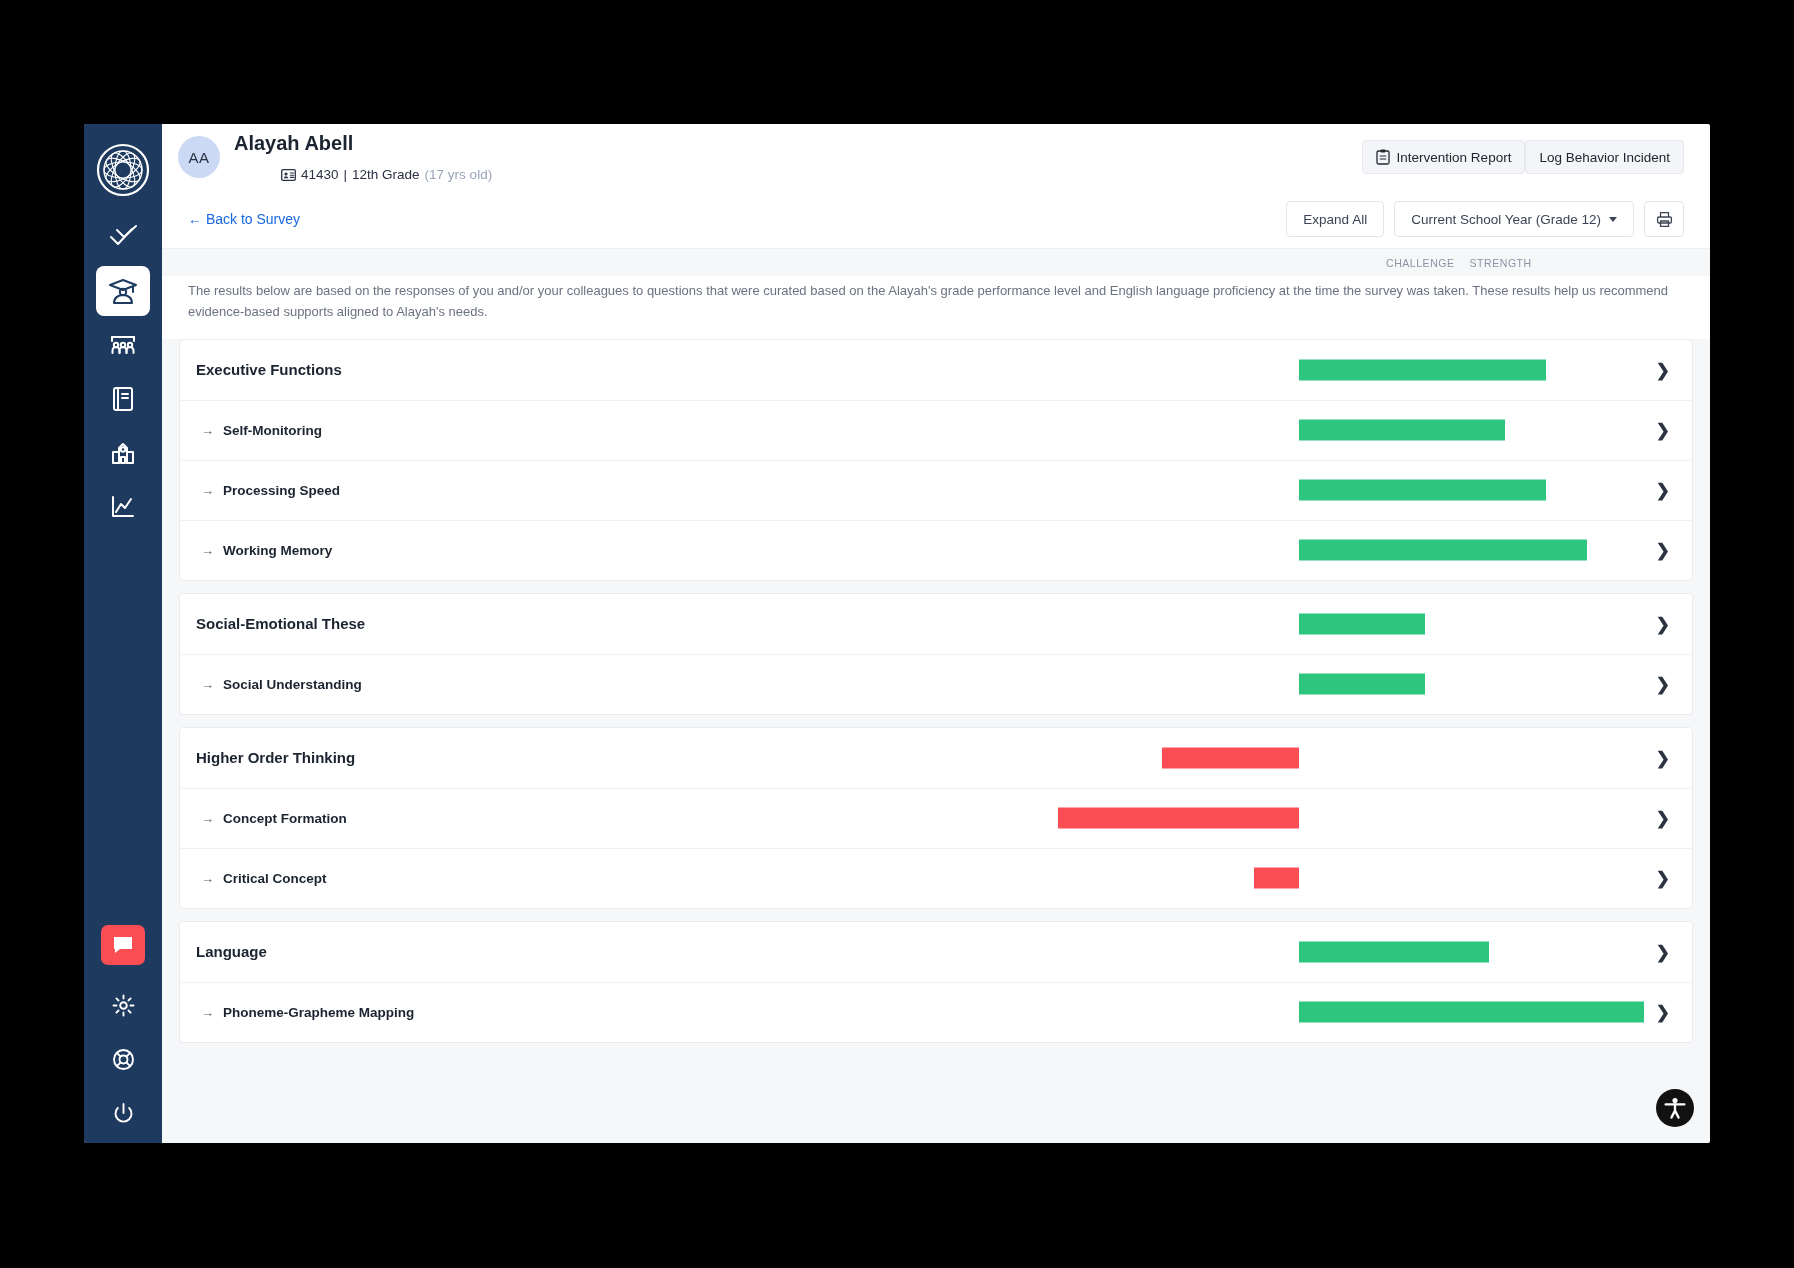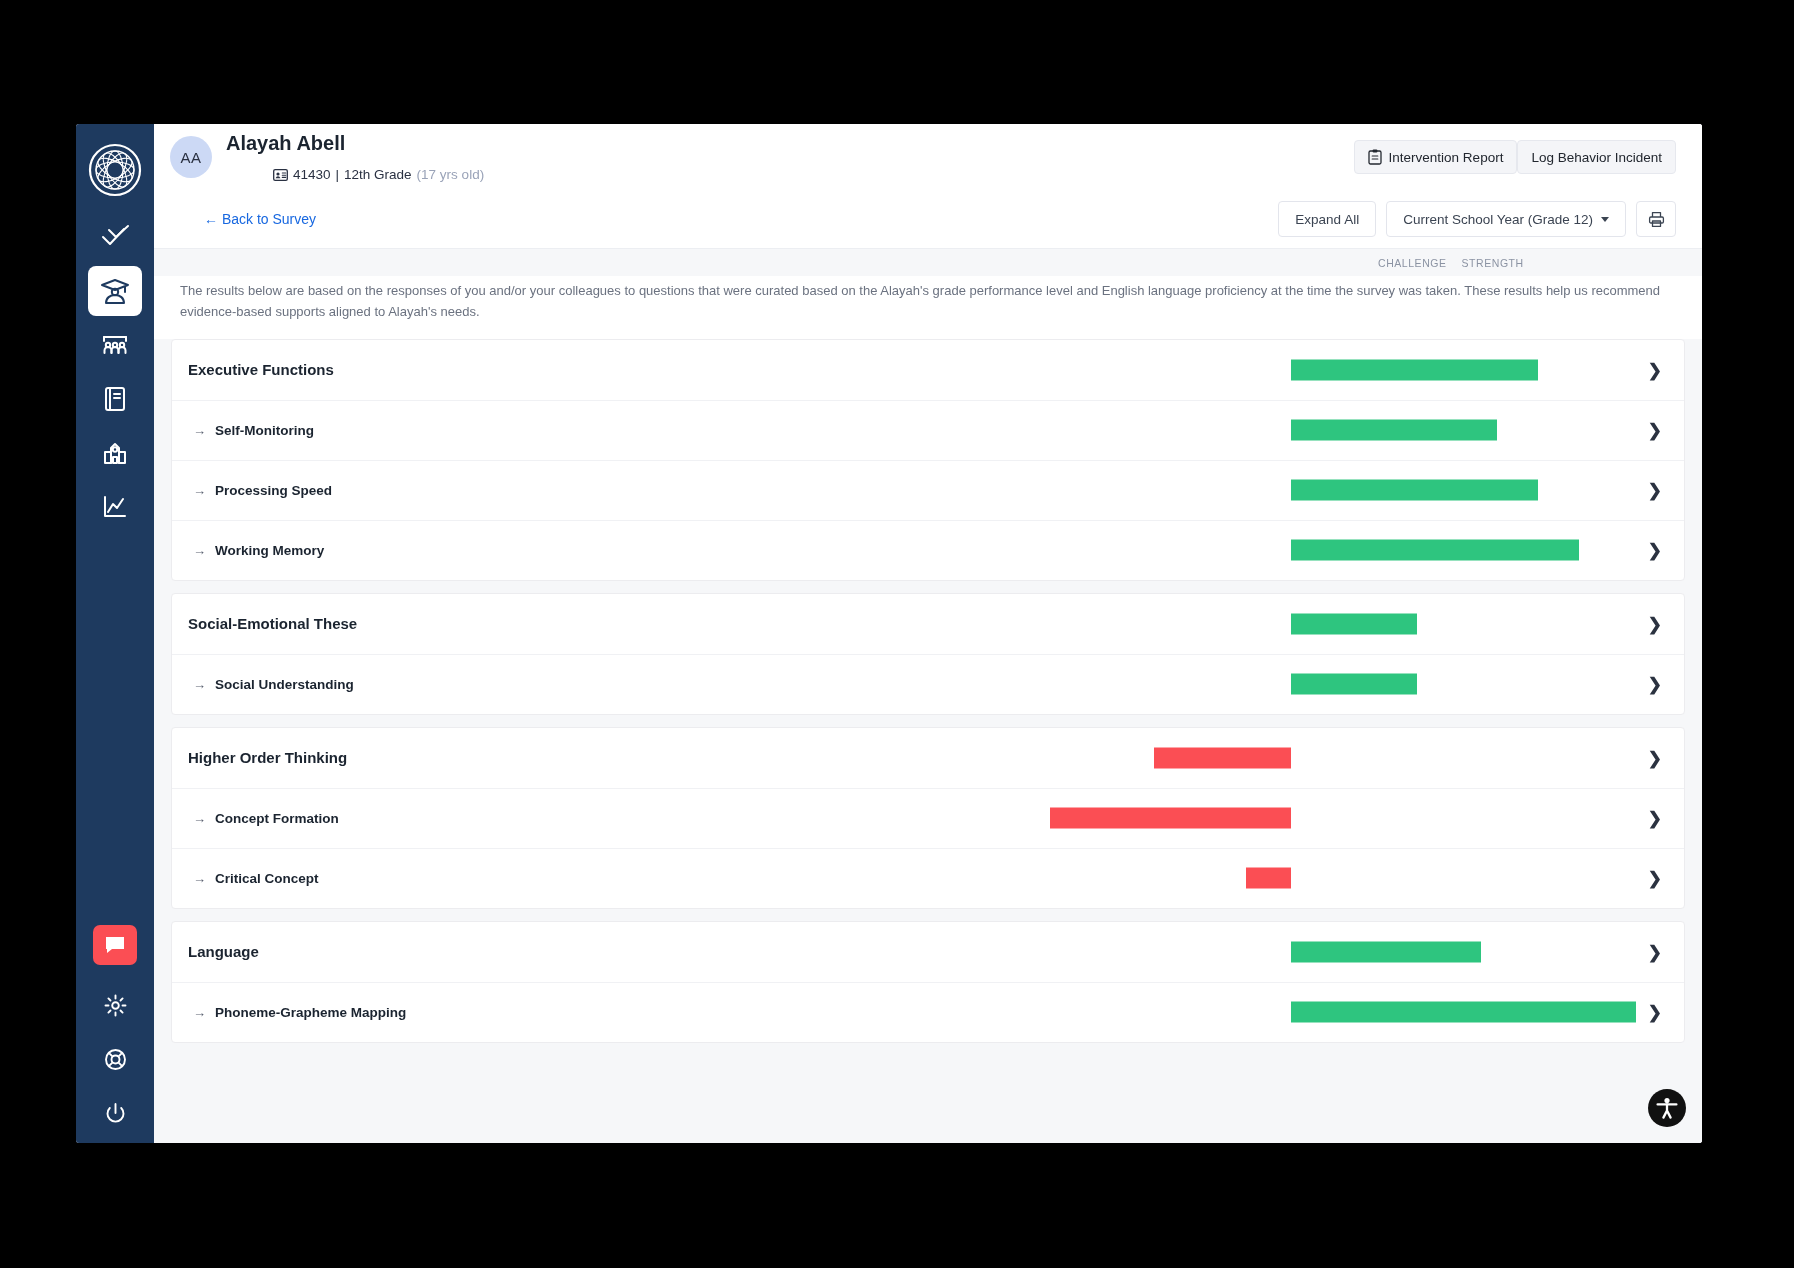--- a/index.html
+++ b/index.html
@@ -4,21 +4,21 @@
 <style>
   * { box-sizing: border-box; margin: 0; padding: 0; }
   html, body {
     width: 1794px; height: 1268px;
     background: #000;
     font-family: "Liberation Sans", sans-serif;
     overflow: hidden;
   }
   #app-window {
     position: absolute;
-    left: 76px; top: 124px;
+    left: 84px; top: 124px;
     width: 1626px; height: 1019px;
     background: #dcdeeb;
     border-radius: 3px;
     display: flex;
     overflow: hidden;
   }
 
   
   #sidebar {
     width: 78px;
@@ -117,21 +117,20 @@
     cursor: pointer; white-space: nowrap;
   }
   .nav-tab.active { background: #1868e0; color: #fff; font-weight: bold; }
 
   
   #toolbar {
     height: 58px; flex: 0 0 58px;
     display: flex; align-items: center;
     padding: 0 26px 0 26px;
     background: #fff;
-    margin-left: 24px;
   }
   #back-link { color: #1868e0; font-size: 14px; cursor: pointer; }
   .tb-right { margin-left: auto; display: flex; align-items: center; gap: 10px; }
   .tb-btn {
     height: 36px; padding: 0 16px;
     background: #fff; border: 1px solid #e3e5ec; border-radius: 4px;
     font-size: 13.5px; color: #3b4452;
     display: flex; align-items: center; gap: 8px;
     cursor: pointer; white-space: nowrap;
   }

